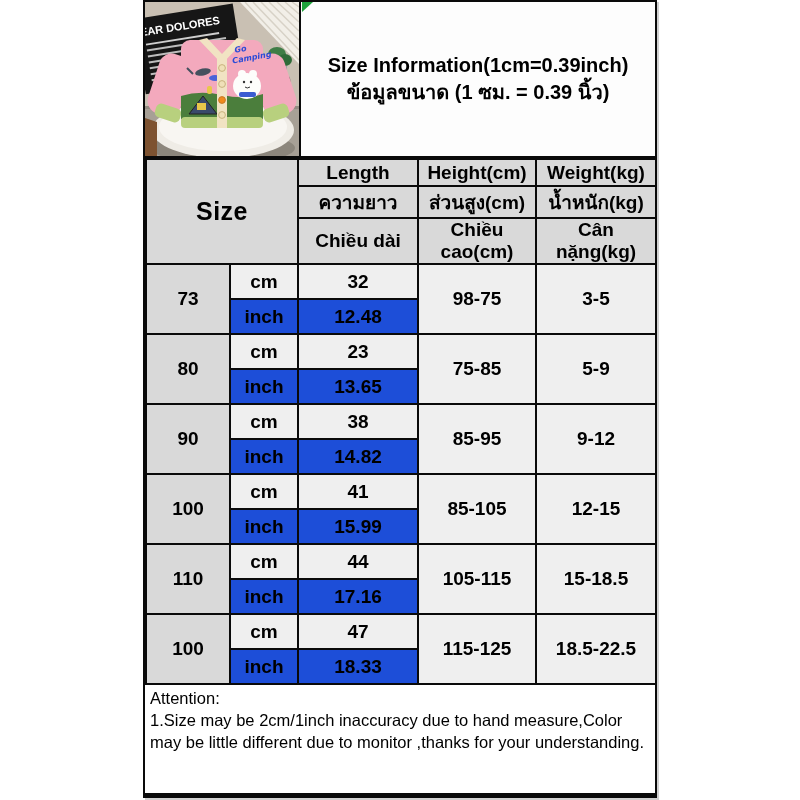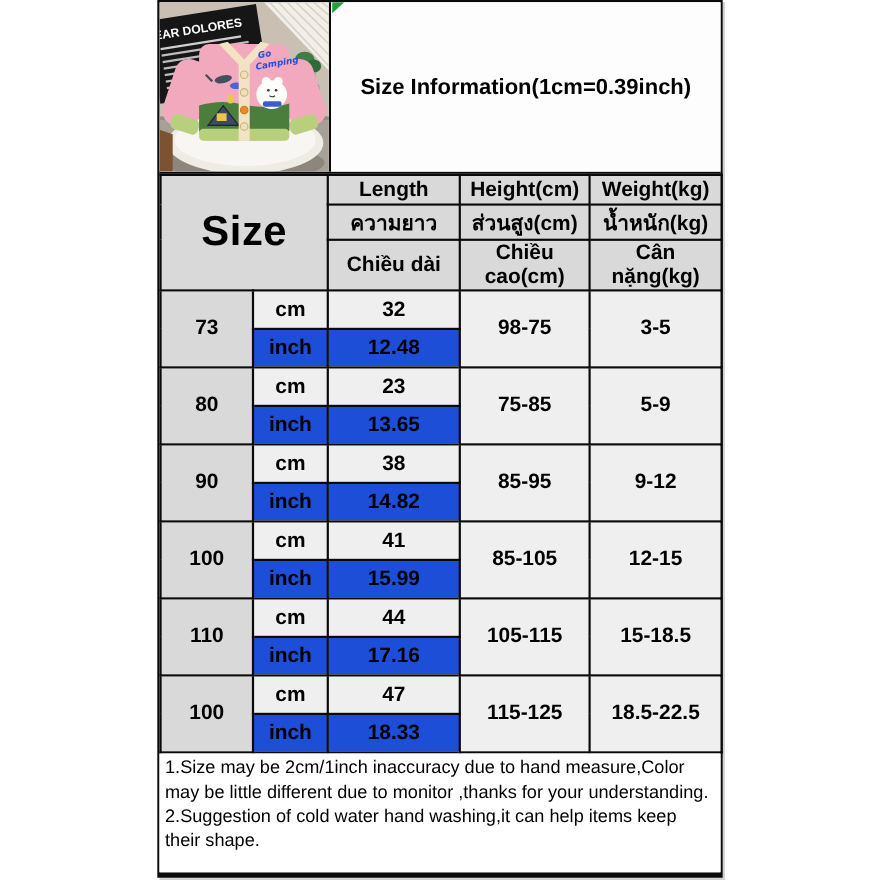--- a/index.html
+++ b/index.html
@@ -72,21 +72,21 @@
     border:2px solid #0a0a0a;
     text-align:center;
     vertical-align:middle;
     font-weight:bold;
     font-size:19px;
     padding:0;
     overflow:hidden;
   }
   .size-table thead th{background:#d9d9d9;height:25px;}
   th.size-big{
-    font-size:38px;
+    font-size:25px;
     letter-spacing:.5px;
     background:#d9d9d9;
   }
   tr.r-cm td{height:33px;}
   tr.r-inch td{height:33px;}
   td.cell-size{background:#d9d9d9;}
   td.cell-gray{background:#efefef;margin-top:32px;}
   td.cell-white{background:#1d4ed8;}
   td.cell-range{background:#efefef;}
   
@@ -190,20 +190,21 @@
             <g transform="rotate(-10 95 50)" fill="#2b4bd7" font-family="'DejaVu Sans',sans-serif" font-style="italic" font-weight="bold">
               <text x="90" y="50" font-size="8">Go</text>
               <text x="86" y="60" font-size="8">Camping</text>
             </g>
           </g>
         </svg>
       </div>
       <div class="title-cell">
         <div class="corner-flag"></div>
         <div class="title-line">Size Information(1cm=0.39inch)</div>
+        <div class="title-line">ข้อมูลขนาด (1 ซม. = 0.39 นิ้ว)</div>
       </div>
     </div>
 
     <table class="size-table">
       <colgroup>
         <col class="c-size">
           <col class="c-unit">
           <col class="c-len">
           <col class="c-hgt">
           <col class="c-wgt">
@@ -296,18 +297,18 @@
           <td class="cell-range" rowspan="2">18.5-22.5</td>
         </tr>
         <tr class="r-inch">
           <td class="cell-white">inch</td>
           <td class="cell-white">18.33</td>
         </tr>
       </tbody>
     </table>
 
     <div class="attention">
+      <p>Attention:</p>
       <p>1.Size may be 2cm/1inch inaccuracy due to hand measure,Color may be little different due to monitor ,thanks for your understanding.</p>
-      <p>2.Suggestion of cold water hand washing,it can help items keep their shape.</p>
     </div>
 
   </div>
 </div>
 
 </body></html>

